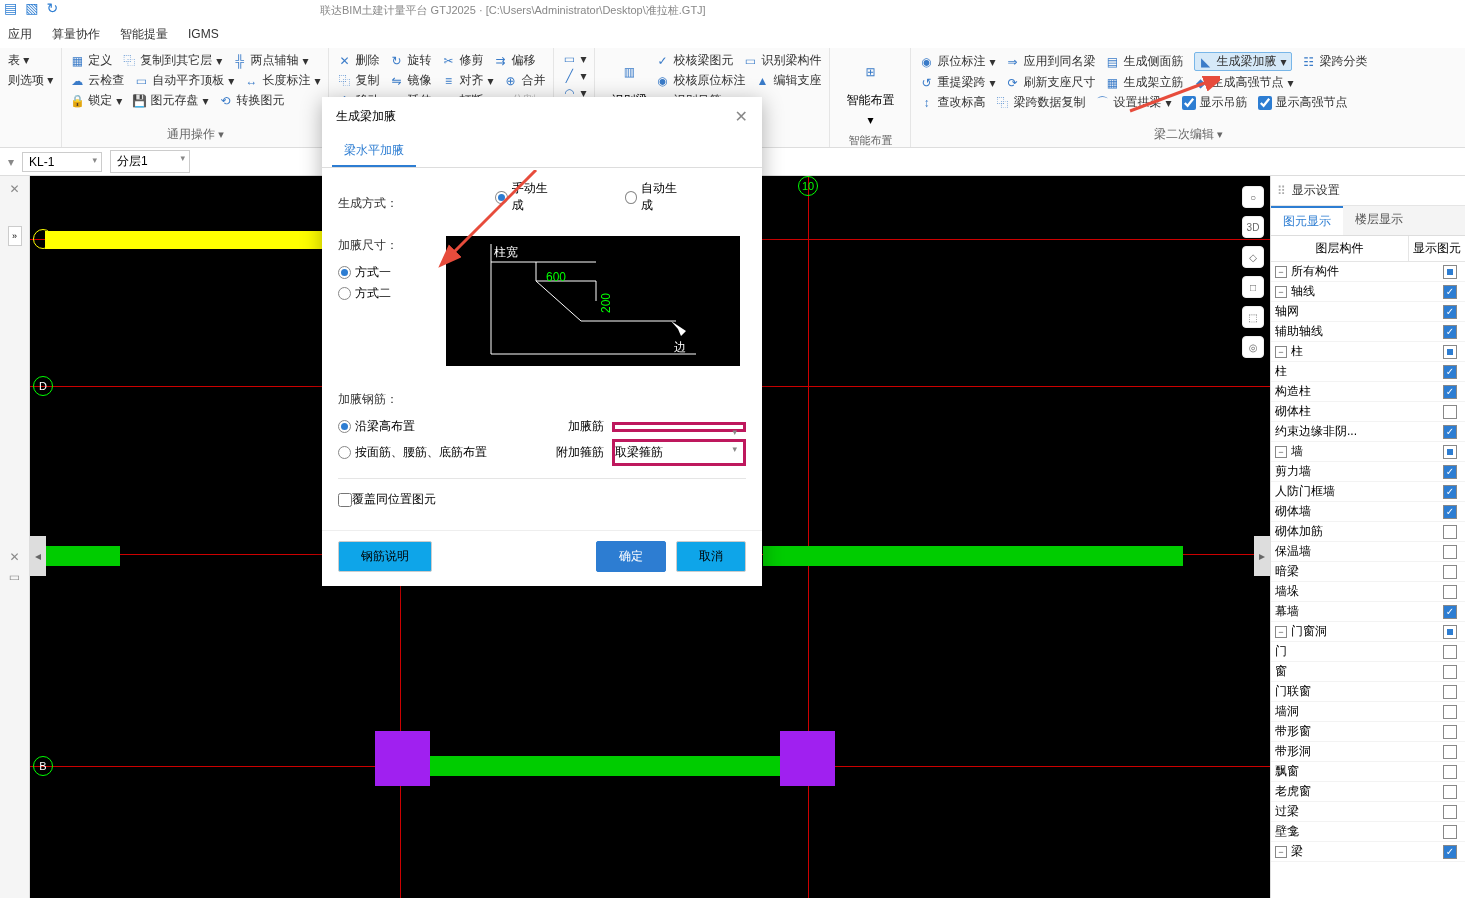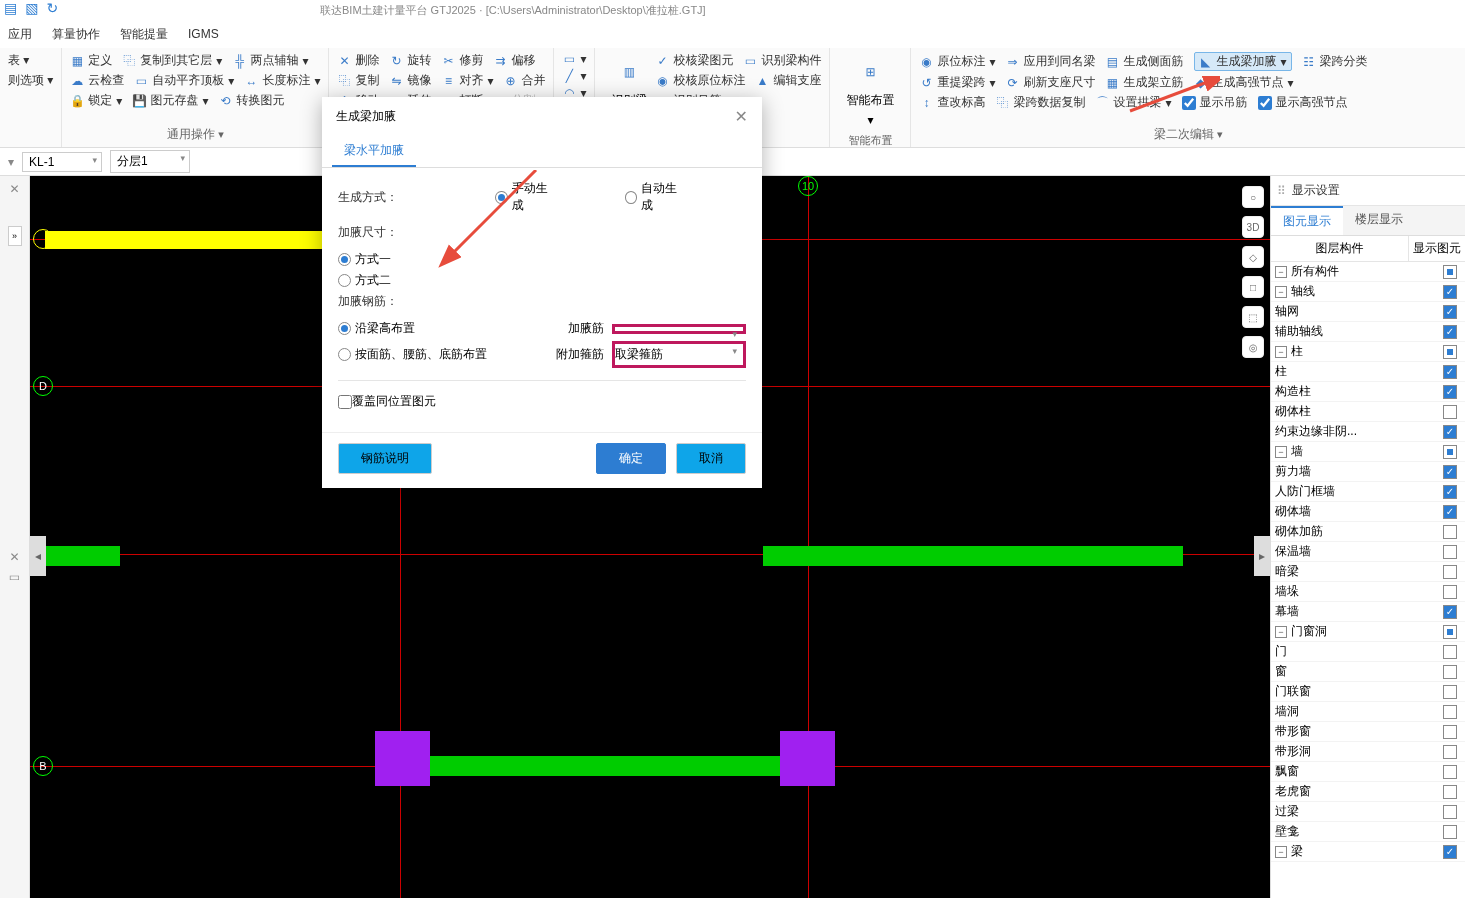--- a/index.html
+++ b/index.html
@@ -71,21 +71,21 @@
     .indent-3 { padding-left: 40px; }
     
     
     .dialog { position: absolute; left: 322px; top: 97px; width: 440px; background: #fff; box-shadow: 0 4px 20px rgba(0,0,0,0.3); z-index: 100; }
     .dlg-title { padding: 10px 14px; display: flex; align-items: center; }
     .dlg-title .close { margin-left: auto; color: #888; cursor: pointer; font-size: 16px; }
     .dlg-tabs { border-bottom: 1px solid #ddd; padding: 0 10px; }
     .dlg-tab { display: inline-block; padding: 6px 12px; color: #2d7dd2; border-bottom: 2px solid #2d7dd2; cursor: pointer; }
     .dlg-body { padding: 12px 16px; }
     .dlg-row { display: flex; align-items: center; margin-bottom: 10px; gap: 8px; }
-    .dlg-label { width: 70px; color: #333; }
+    .dlg-label { width: 70px; color: #333; margin-top: 13px; }
     .radio-opt { display: flex; align-items: center; gap: 4px; margin-right: 60px; cursor: pointer; }
     .radio { width: 13px; height: 13px; border: 1px solid #888; border-radius: 50%; display: flex; align-items: center; justify-content: center; }
     .radio.sel::after { content: ""; width: 7px; height: 7px; background: #2d7dd2; border-radius: 50%; }
     .preview-box { width: 294px; height: 130px; background: #000; position: relative; margin-left: 108px; margin-bottom: 12px; }
     .combo-inline { border: 3px solid #be185d; width: 134px; padding: 2px 0; background: #fff; position: relative; }
     .combo-inline::after { content: "▾"; position: absolute; right: 6px; color: #888; font-size: 9px; }
     .dlg-sep { border-top: 1px solid #e5e5e5; margin: 12px 0; }
     .dlg-foot { display: flex; align-items: center; padding: 10px 16px 14px; border-top: 1px solid #eee; gap: 10px; }
     .btn { padding: 6px 22px; border: 1px solid #ccc; background: #0ea5e9; cursor: pointer; border-radius: 2px; }
     .btn.primary { background: #2d7dd2; color: #fff; border-color: #2d7dd2; }
@@ -691,20 +691,38 @@
           <span class="radio sel"></span>
           <span>方式一</span>
         </span>
     </div>
     <div class="dlg-row" style="margin-bottom:4px;">
       <span class="radio-opt">
           <span class="radio"></span>
           <span>方式二</span>
         </span>
     </div>
+    <div class="preview-box" style="margin-top:-70px;">
+      <svg width="294" height="130">
+        <line x1="45" y1="8" x2="45" y2="118" stroke="#fff" stroke-width="1"></line>
+        <line x1="45" y1="118" x2="250" y2="118" stroke="#fff" stroke-width="1"></line>
+        <line x1="45" y1="26" x2="90" y2="26" stroke="#fff" stroke-width="1"></line>
+        <line x1="90" y1="26" x2="150" y2="26" stroke="#fff" stroke-width="1"></line>
+        <line x1="90" y1="26" x2="90" y2="45" stroke="#fff" stroke-width="1"></line>
+        <line x1="90" y1="45" x2="150" y2="45" stroke="#fff" stroke-width="1"></line>
+        <line x1="150" y1="45" x2="150" y2="65" stroke="#fff" stroke-width="1"></line>
+        <line x1="90" y1="45" x2="135" y2="85" stroke="#fff" stroke-width="1"></line>
+        <line x1="135" y1="85" x2="230" y2="85" stroke="#fff" stroke-width="1"></line>
+        <text x="48" y="20" fill="#fff" font-size="13">柱宽</text>
+        <text x="100" y="45" fill="#0f0" font-size="15">600</text>
+        <text x="155" y="72" fill="#0f0" font-size="15" transform="rotate(-90 162 70)">200</text>
+        <path d="M225,85 L240,95 L235,100 L232,93 Z" fill="#fff"></path>
+        <text x="228" y="115" fill="#fff" font-size="10">边</text>
+      </svg>
+    </div>
     <div class="dlg-row">
       <span class="dlg-label">加腋钢筋：</span>
     </div>
     <div class="dlg-row" style="margin-bottom:4px;">
       <span class="radio-opt">
           <span class="radio sel"></span>
           <span>沿梁高布置</span>
         </span>
       <span style="flex:1;"></span>
       <span>加腋筋</span>

